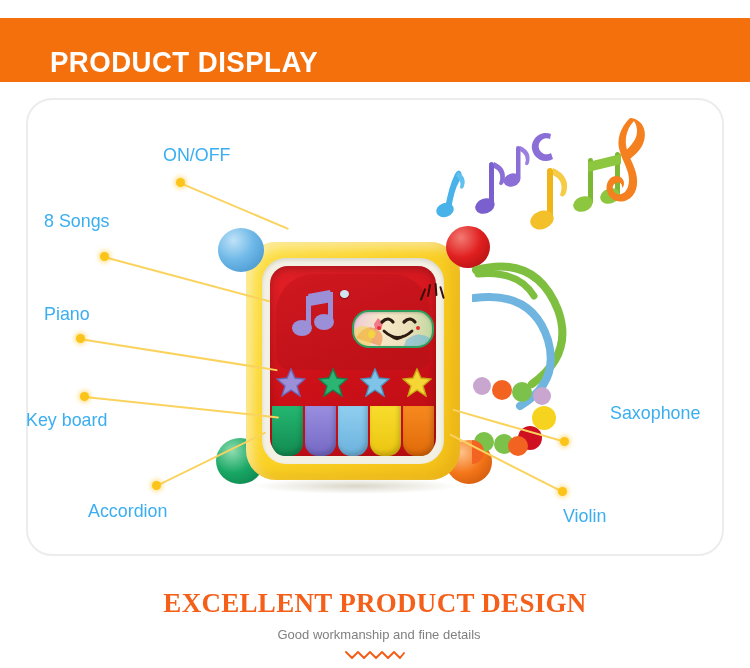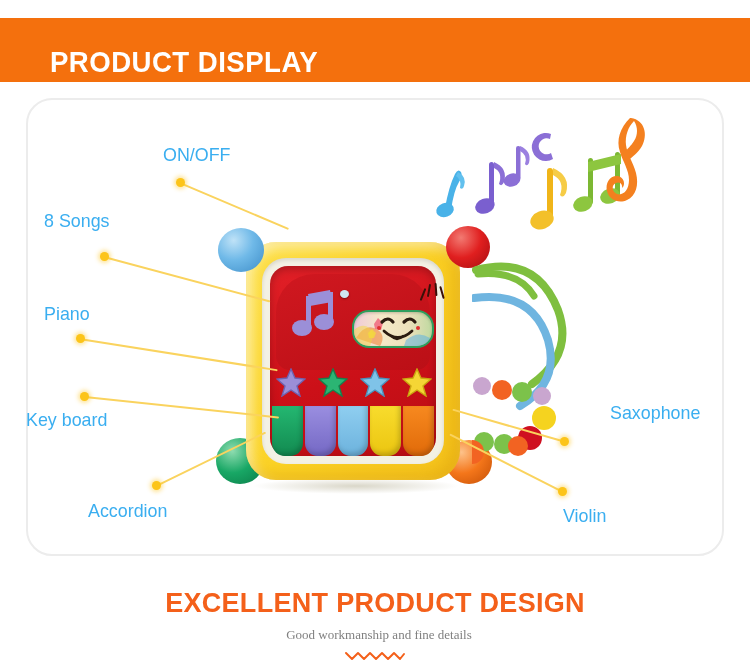--- a/index.html
+++ b/index.html
@@ -130,25 +130,25 @@
   
   .maze{position:absolute;left:472px;top:256px;width:120px;height:230px;}
 
   
   .notes{position:absolute;left:425px;top:110px;width:225px;height:125px;}
 
   
   .footer{position:absolute;left:0;right:0;top:588px;text-align:center;}
   .footer-title{
     font-size:27px;font-weight:bold;color:#f4601a;letter-spacing:.3px;
-    font-family:Liberation Sans, sans-serif;white-space:nowrap;
+    font-family:Liberation Serif, serif;white-space:nowrap;
   }
   .footer-sub{
     margin-top:8px;font-size:13px;color:#808080;
-    font-family:Liberation Serif, serif;white-space:nowrap;margin-left:8px;
+    font-family:Liberation Sans, sans-serif;white-space:nowrap;margin-left:8px;
   }
   .footer-wave{margin-top:6px;display:flex;justify-content:center;}
 </style>
 </head>
 <body>
 
 <div class="page">
 
   <div class="banner">
     <div class="banner-title">PRODUCT DISPLAY</div>

